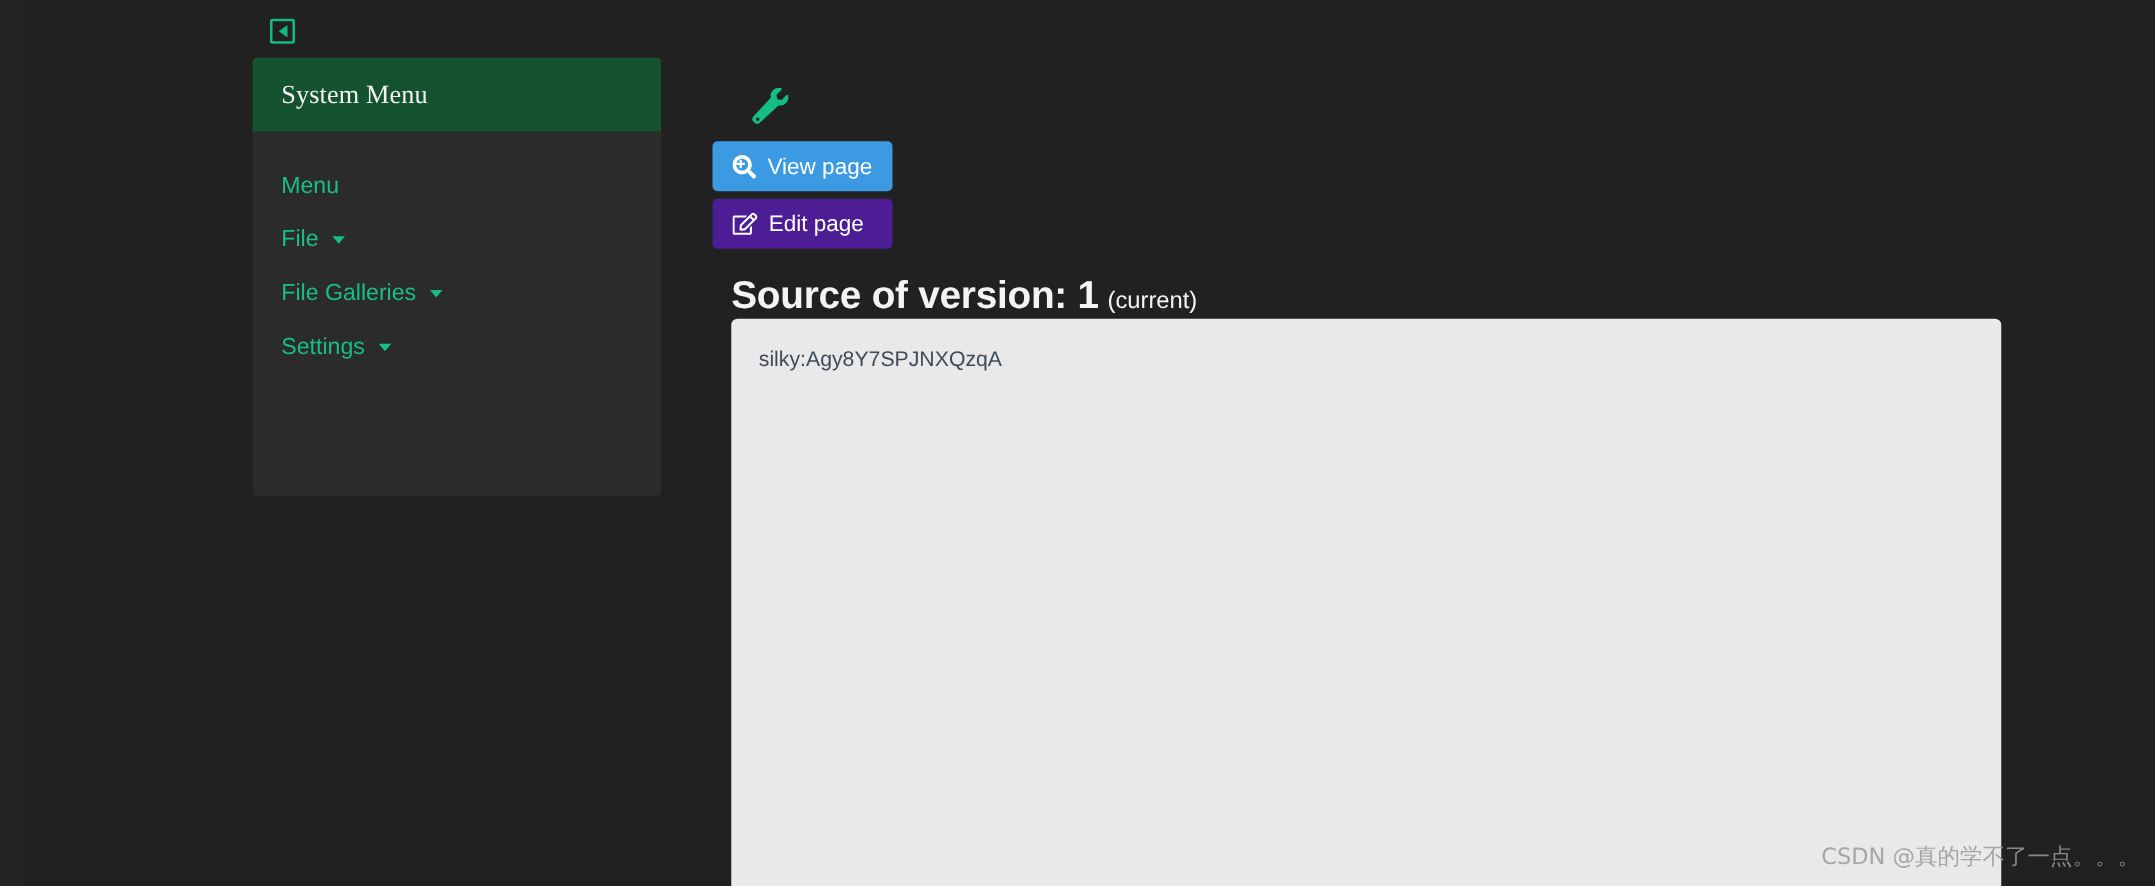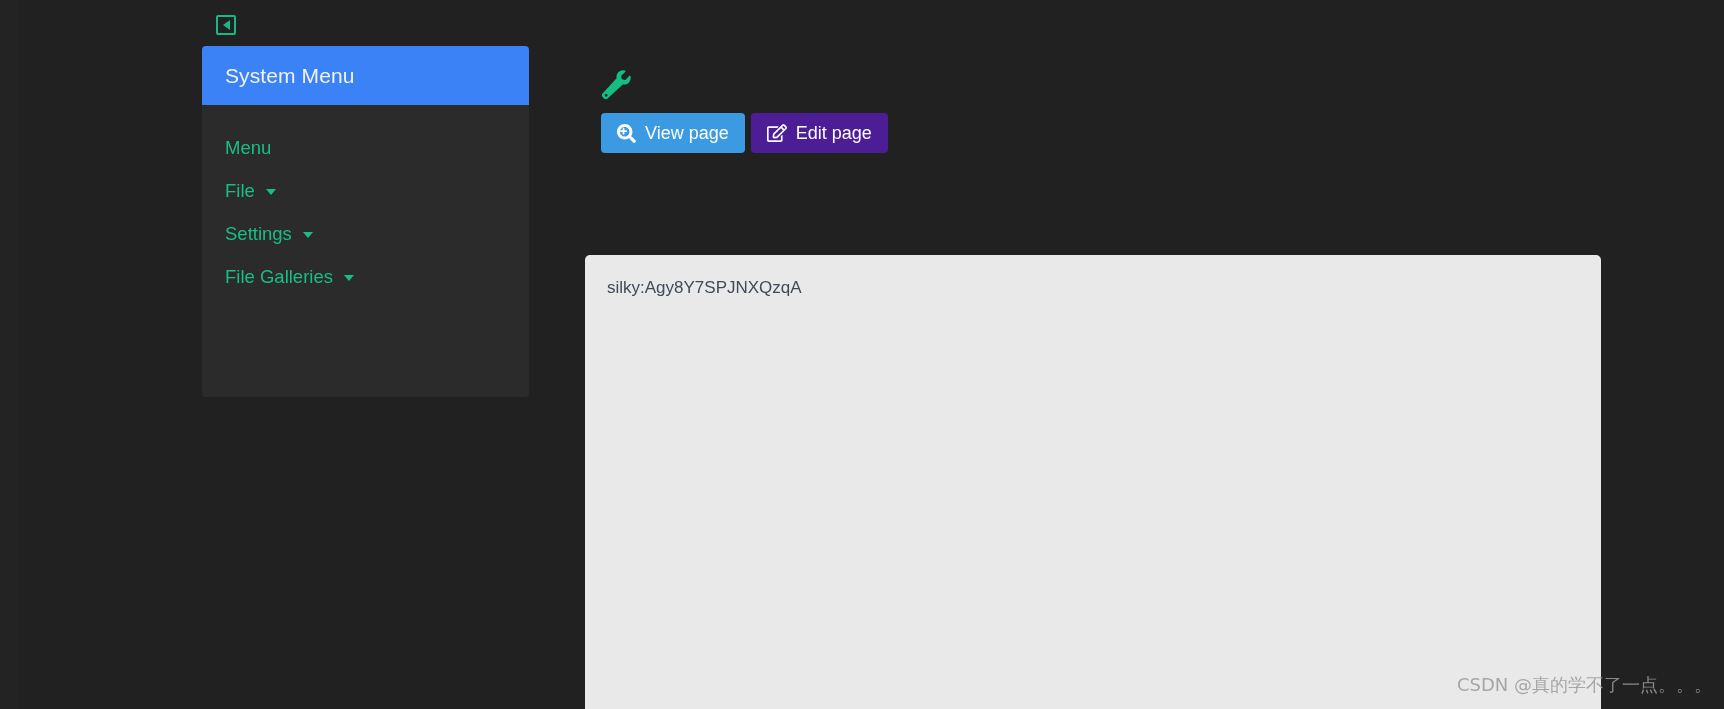--- a/index.html
+++ b/index.html
@@ -71,25 +71,26 @@
     top: 46px;
     width: 327px;
     border-radius: 4px;
     overflow: hidden;
     background: #2b2b2b;
     height: 351px;
   }
 
   #sidebar-header {
     height: 59px;
-    background: #3b82f6;
+    background: #14532d;
     display: flex;
     align-items: center;
     padding-left: 23px;
     box-sizing: border-box;
+    font-family: Liberation Serif, serif;
   }
   #sidebar-header .title {
     color: #f2f2f2;
     font-size: 21px;
     letter-spacing: .1px;
   }
 
   #sidebar-nav {
     padding-top: 22px;
   }
@@ -135,24 +136,25 @@
     align-items: center;
   }
   #page-title .wrench {
     margin-left: 16px;
     display: inline-flex;
     align-items: center;
   }
 
   #button-bar {
     position: absolute;
-    left: 35px;
+    left: 4px;
     top: 113px;
     display: flex;
     gap: 6px;
+    flex-direction: column;
   }
   .btn {
     display: inline-flex;
     align-items: center;
     gap: 9px;
     height: 40px;
     padding: 0 16px;
     border-radius: 4px;
     border: none;
     color: #ffffff;
@@ -243,26 +245,26 @@
           <span>Menu</span>
         </a>
 
 
         <a class="nav-item" href="#">
           <span>File</span>
           <span class="caret"></span>
         </a>
 
         <a class="nav-item" href="#">
-          <span>Settings</span>
+          <span>File Galleries</span>
           <span class="caret"></span>
         </a>
 
         <a class="nav-item" href="#">
-          <span>File Galleries</span>
+          <span>Settings</span>
           <span class="caret"></span>
         </a>
 
       </nav>
     </div>
   </div>
 
   <div id="main">
 
     <h1 id="page-title">
@@ -288,20 +290,23 @@
         <span>
           <svg width="20" height="20" viewBox="0 0 576 512" aria-hidden="true">
             <path fill="#ffffff" d="M402.3 344.9l32-32c5-5 13.7-1.5 13.7 5.7V464c0 26.5-21.5 48-48 48H48c-26.5 0-48-21.5-48-48V112c0-26.5 21.5-48 48-48h273.5c7.1 0 10.7 8.6 5.7 13.7l-32 32c-1.5 1.5-3.5 2.3-5.7 2.3H48v352h352V350.5c0-2.1.8-4.1 2.3-5.6zm156.6-201.8L296.3 405.7l-90.4 10c-26.2 2.9-48.5-19.2-45.6-45.6l10-90.4L432.9 17.1c22.9-22.9 59.9-22.9 82.7 0l43.2 43.2c22.9 22.9 22.9 60 .1 82.8zM460.1 174L402 115.9 216.2 301.8l-7.3 65.3 65.3-7.3L460.1 174zm64.8-79.7l-43.2-43.2c-4.1-4.1-10.8-4.1-14.8 0L436 81.9l58.1 58.1 30.9-30.9c4-4.1 4-10.7-.1-14.8z"></path>
           </svg>
         </span>
         <span>Edit page</span>
       </button>
 
     </div>
 
+    <h2 id="source-heading">
+      <span>Source of version: 1</span><span class="current">(current)</span>
+    </h2>
 
     <div id="source-panel">
       <div id="source-text">silky:Agy8Y7SPJNXQzqA</div>
     </div>
 
   </div>
 
   <div id="watermark">CSDN @真的学不了一点。。。</div>
 
 </div>

